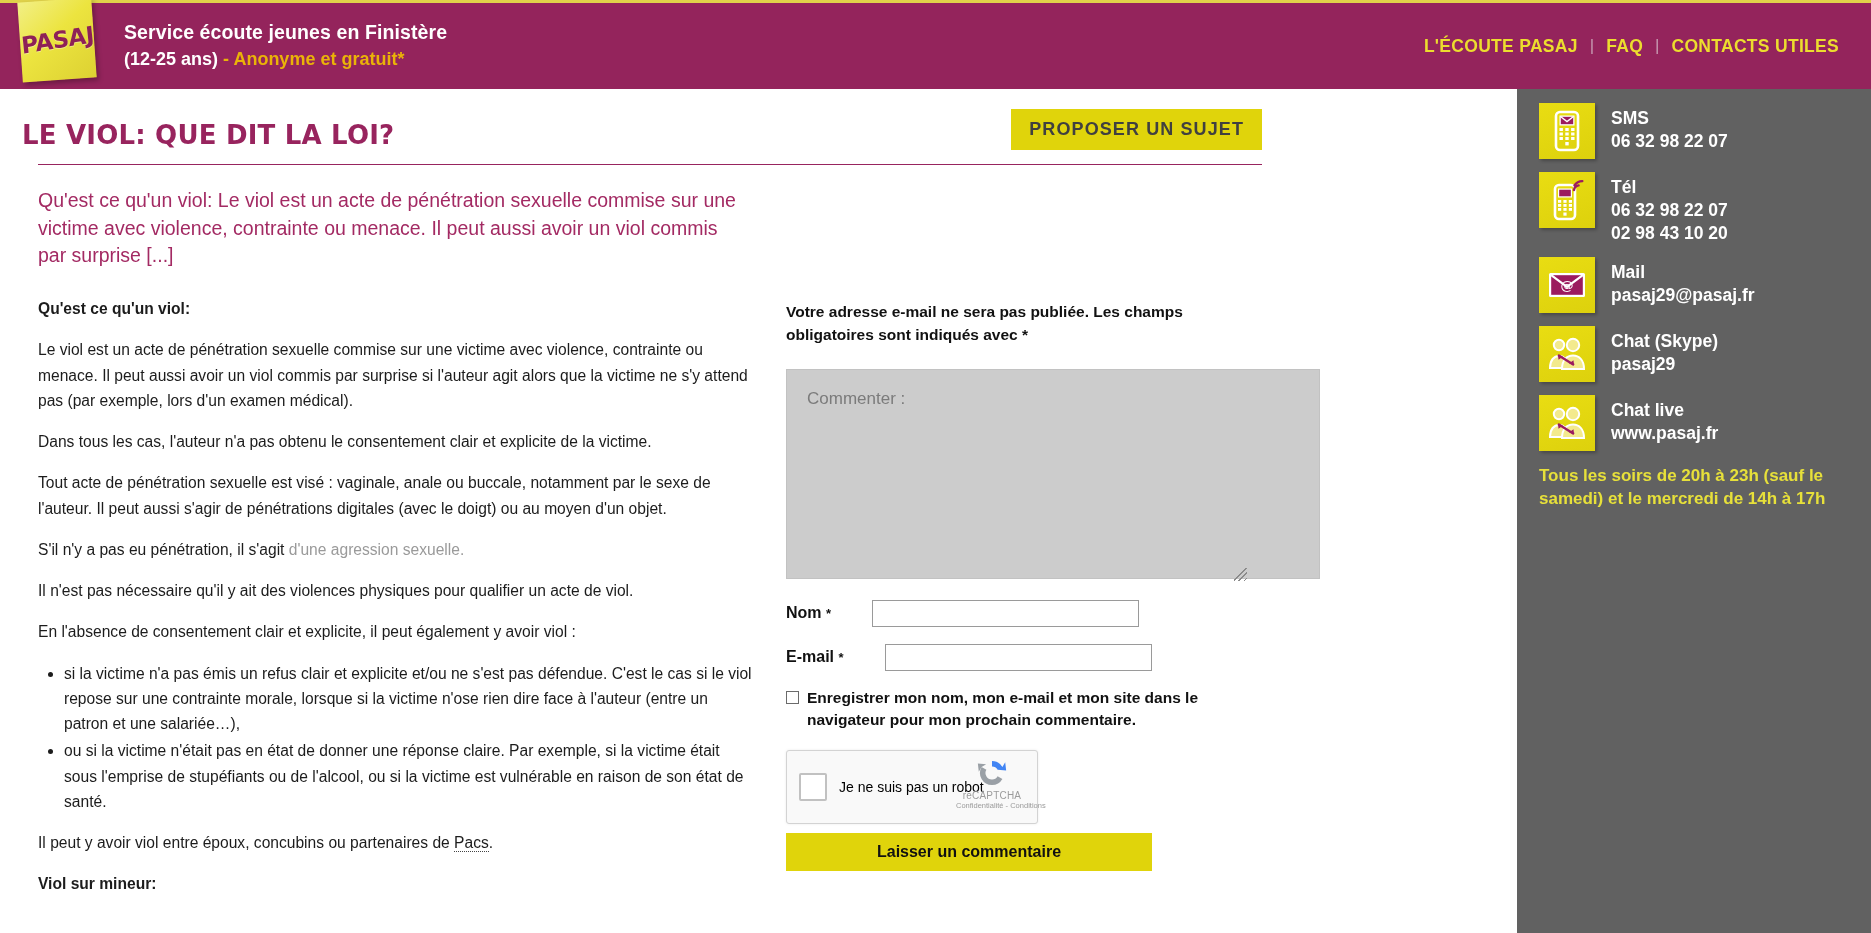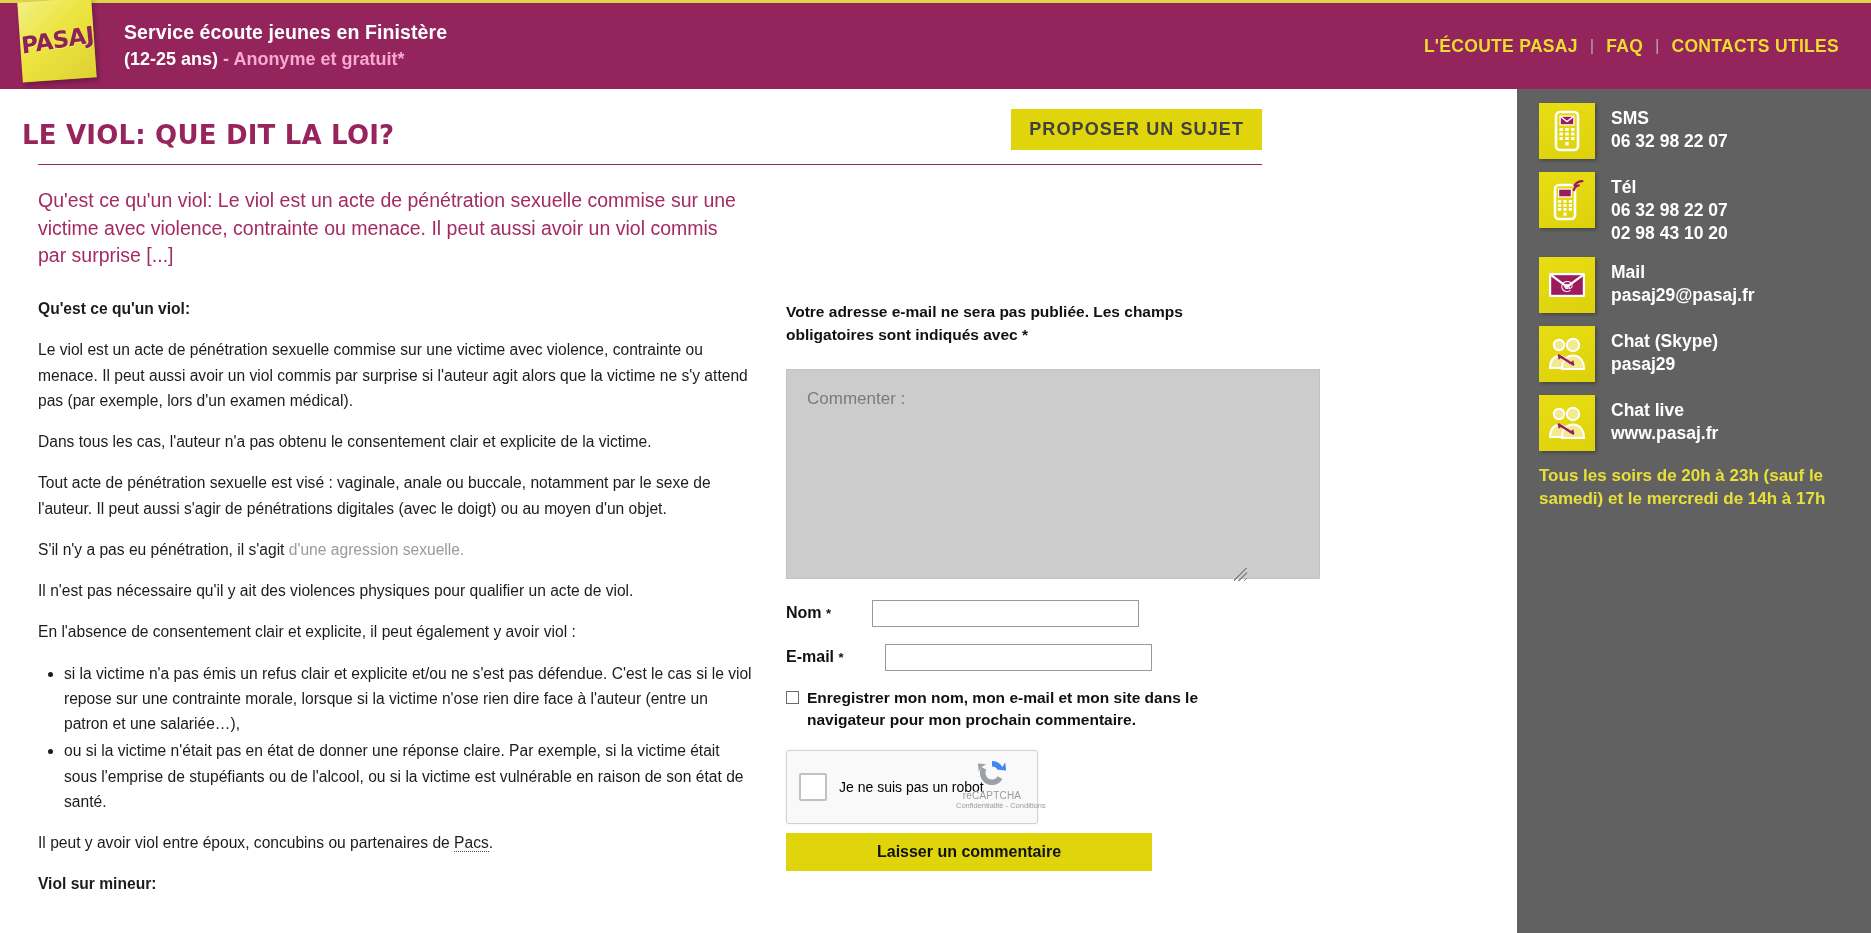--- a/index.html
+++ b/index.html
@@ -54,21 +54,21 @@
   .header-title-1 {
     font-size: 19.5px;
     font-weight: bold;
     letter-spacing: .1px;
   }
   .header-title-2 {
     font-size: 18px;
     font-weight: bold;
     margin-top: 3px;
   }
-  .header-title-2 .accent { color: #f9a8d4; }
+  .header-title-2 .accent { color: #eab308; }
 
   .main-nav {
     margin-left: auto;
     padding-right: 20px;
     display: flex;
     align-items: center;
     gap: 0;
   }
   .main-nav a {
     color: #ecdd2e;

